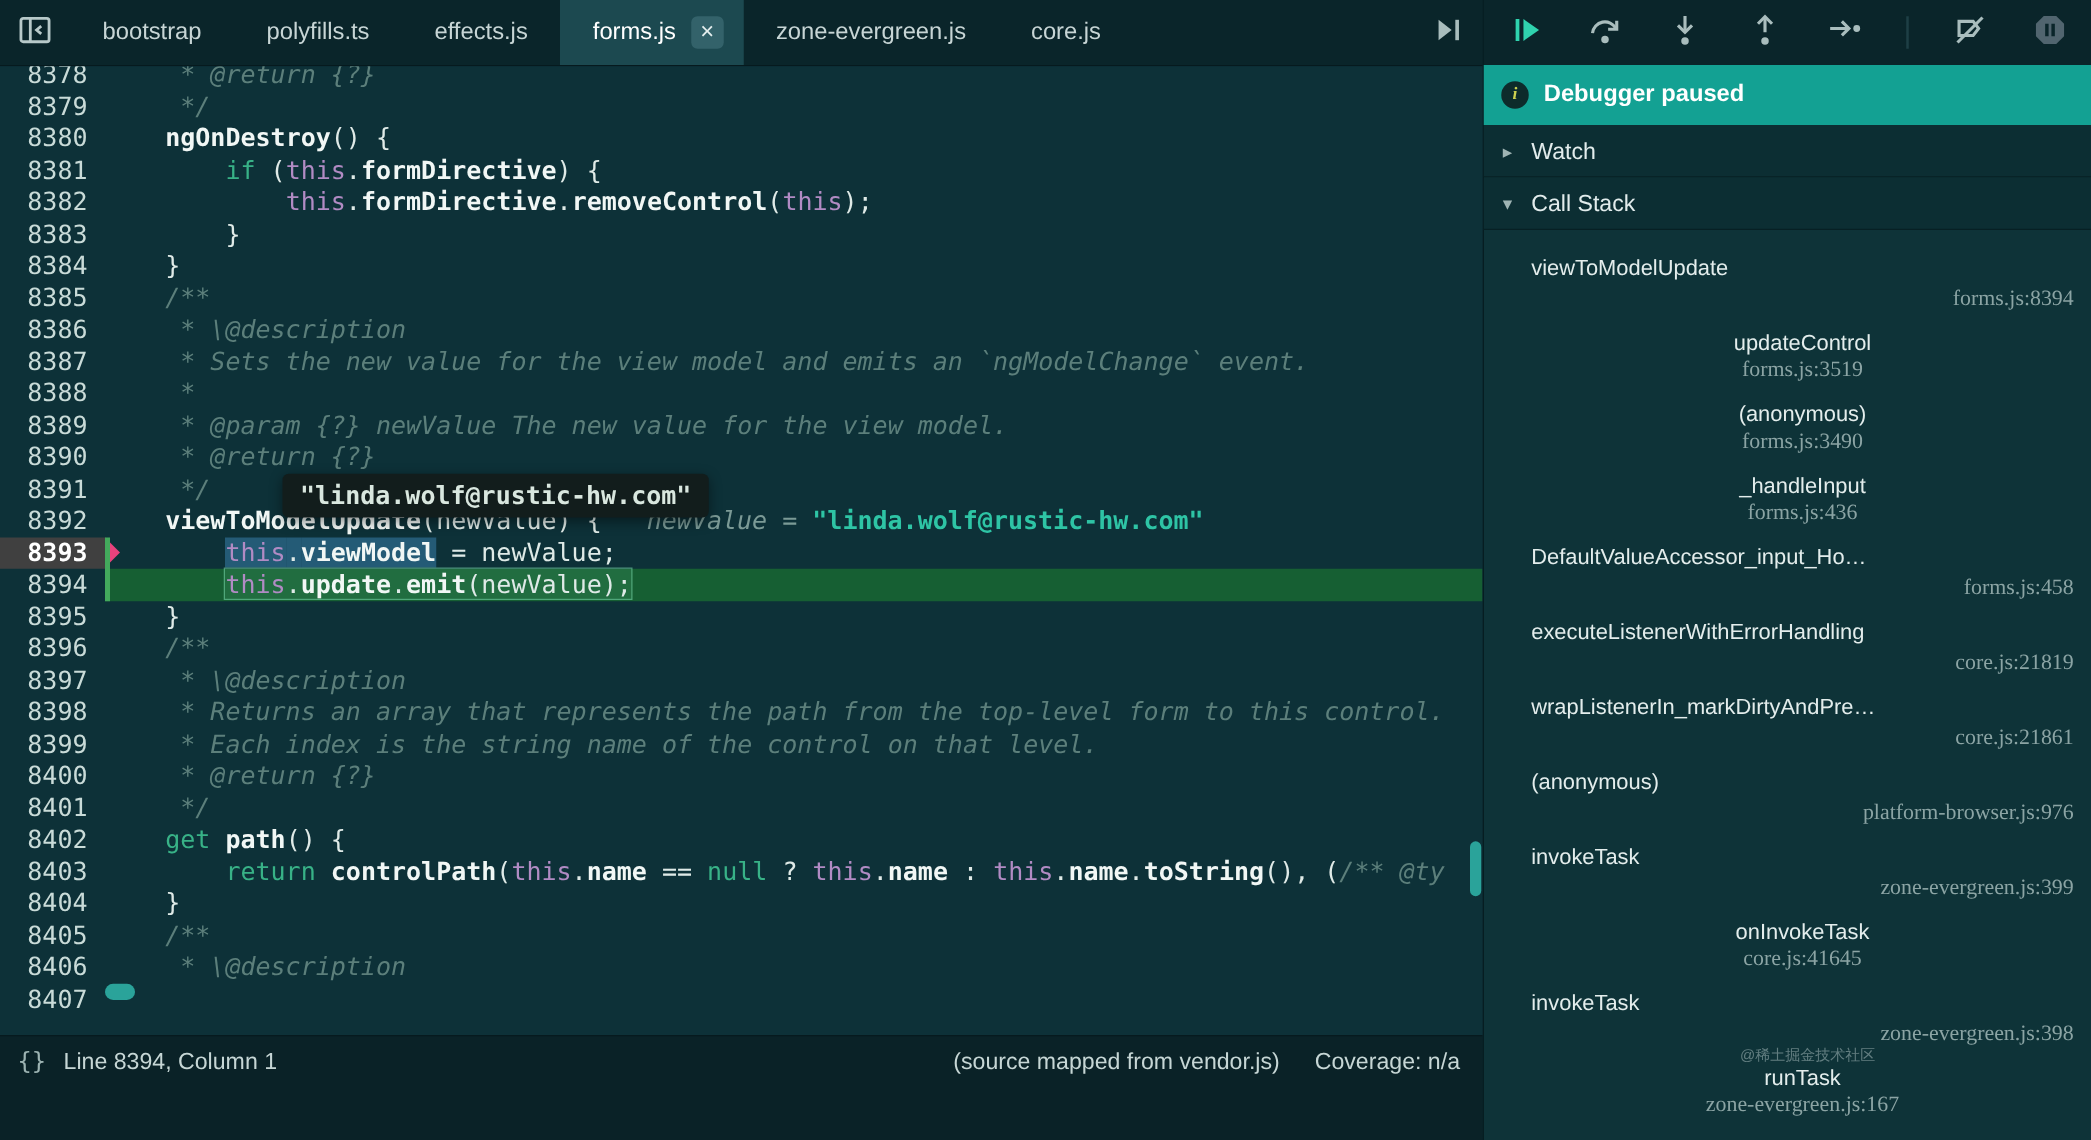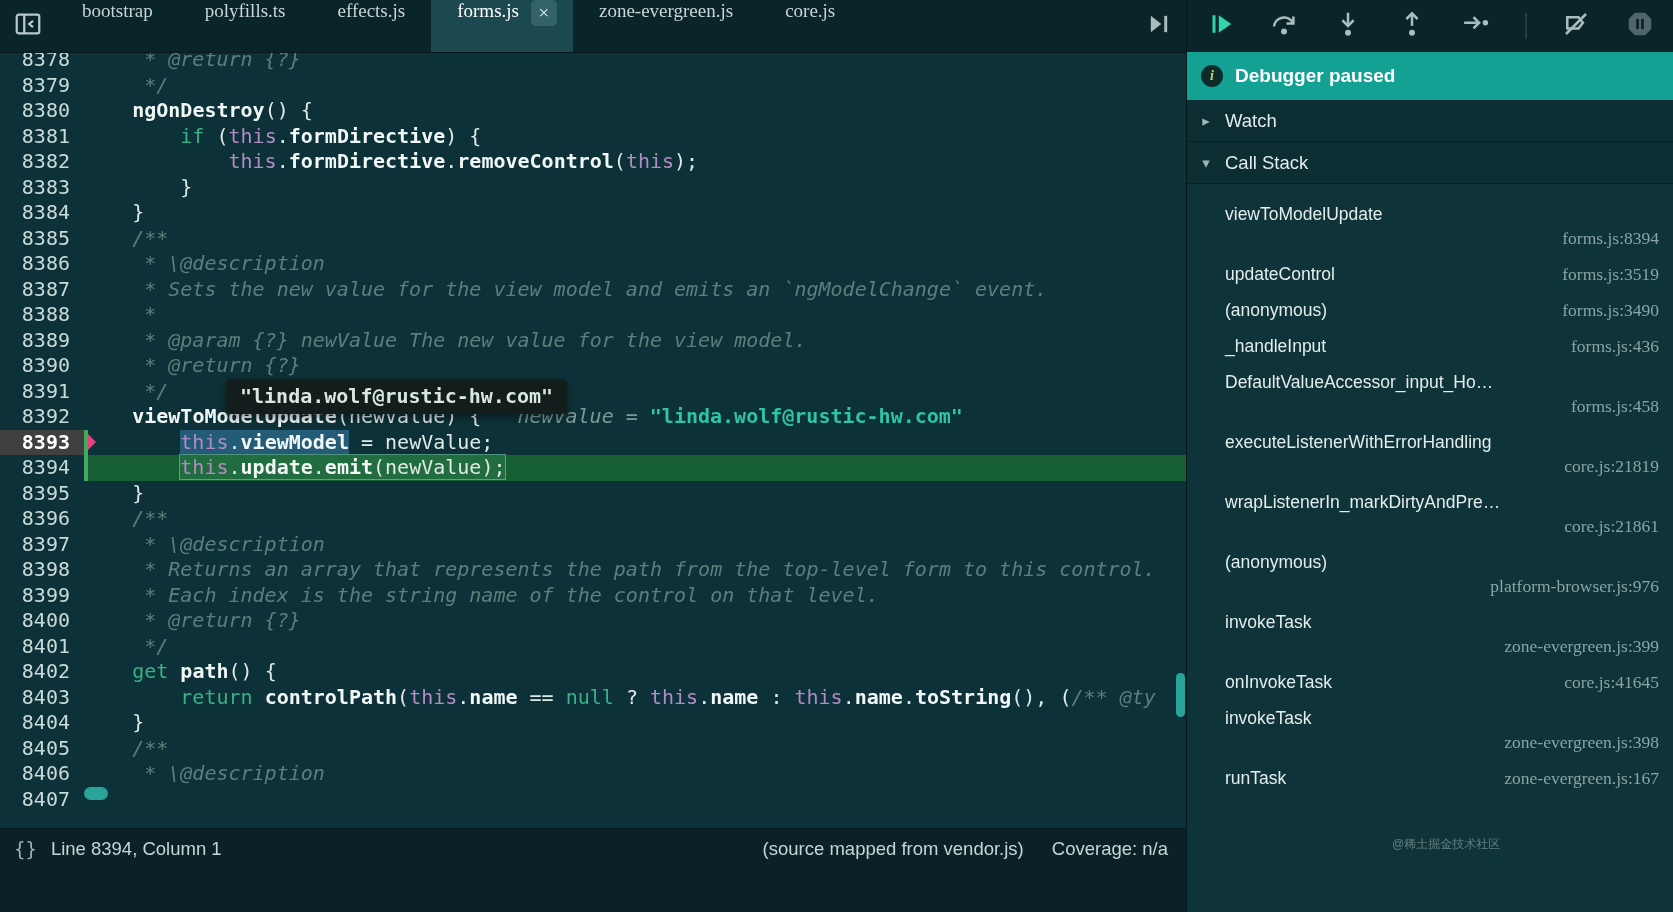--- a/index.html
+++ b/index.html
@@ -4,21 +4,21 @@
 <style>
   html,body{margin:0;padding:0;background:#0d3138;}
   body{width:1673px;height:912px;overflow:hidden;font-family:"Liberation Sans",sans-serif;position:relative;}
   .app{display:flex;width:1673px;height:912px;position:relative;}
 
   
   .editor-pane{width:1186px;display:flex;flex-direction:column;box-sizing:border-box;}
   .tabstrip{height:52px;flex:0 0 52px;background:#0a252a;display:flex;align-items:stretch;border-bottom:1px solid #061a1e;}
   .nav-toggle{width:56px;display:flex;align-items:center;justify-content:center;color:#b7c9c9;cursor:pointer;}
   #tabs{display:flex;align-items:stretch;}
-  .tab{display:flex;gap:12px;padding:0 26px;font-size:19px;color:#c7d5d5;cursor:pointer;white-space:nowrap;font-family:Liberation Serif, serif;}
+  .tab{display:flex;align-items:center;gap:12px;padding:0 26px;font-size:19px;color:#c7d5d5;cursor:pointer;white-space:nowrap;}
   .tab.active{background:#1c4950;color:#ffffff;}
   .tab-close{width:26px;height:26px;border-radius:5px;background:#33626a;color:#e6efef;display:flex;align-items:center;justify-content:center;font-size:19px;margin-right:-10px;}
   .tab-spacer{flex:1;}
   .strip-end{width:54px;display:flex;align-items:center;justify-content:center;color:#a9bdbd;cursor:pointer;}
 
   .code-area{flex:1;position:relative;overflow:hidden;background:#0d3138;}
   #code-lines{position:absolute;top:-6px;left:0;right:0;}
   .line{display:flex;height:25.5px;font-family:"DejaVu Sans Mono",monospace;font-size:20px;line-height:25.5px;white-space:pre;}
   .ln{flex:0 0 84px;text-align:right;padding-right:14px;box-sizing:border-box;color:#c9dbd8;position:relative;}
   .lc{flex:1;position:relative;}
@@ -51,21 +51,21 @@
   .tb-btn{display:flex;align-items:center;justify-content:center;color:#a9bdbd;cursor:pointer;}
   .tb-btn.accent{color:#2fd3ae;}
   .tb-btn.dark{color:#51656f;}
   .tb-sep{width:2px;height:26px;background:#1e3f45;}
   .banner{height:48px;flex:0 0 48px;background:#13a193;color:#ffffff;display:flex;align-items:center;gap:12px;padding:0 14px;font-size:19px;font-weight:bold;}
   .info-badge{width:22px;height:22px;border-radius:50%;background:#0d2b2b;color:#cdd24f;font-family:"Liberation Serif",serif;font-style:italic;font-weight:bold;font-size:14px;line-height:22px;text-align:center;flex:0 0 22px;}
   .section-header{height:42px;flex:0 0 42px;display:flex;align-items:center;gap:12px;padding:0 12px;font-size:18.5px;color:#e2ecec;background:#0c2e33;border-bottom:1px solid #072024;box-sizing:border-box;cursor:pointer;}
   .chev{color:#9fb4b4;font-size:15px;width:14px;text-align:center;}
   .stack{flex:1;overflow:hidden;padding-top:12px;font-size:17.5px;}
   .frame{padding:7.5px 14px 7.5px 38px;color:#e3edec;cursor:pointer;}
-  .frame.single{display:flex;justify-content:space-between;align-items:center;}
+  .frame.single{display:flex;justify-content:space-between;align-items:center;flex-direction:column;}
   .frame .loc{color:#8ba4a4;font-family:Liberation Serif, serif;}
   .frame.double .loc{text-align:right;margin-top:3px;}
 
   .watermark{position:absolute;left:1392px;top:836px;font-size:12px;color:rgba(200,214,214,.45);z-index:9;}
 </style>
 </head>
 <body>
 
 <div class="app">
 

